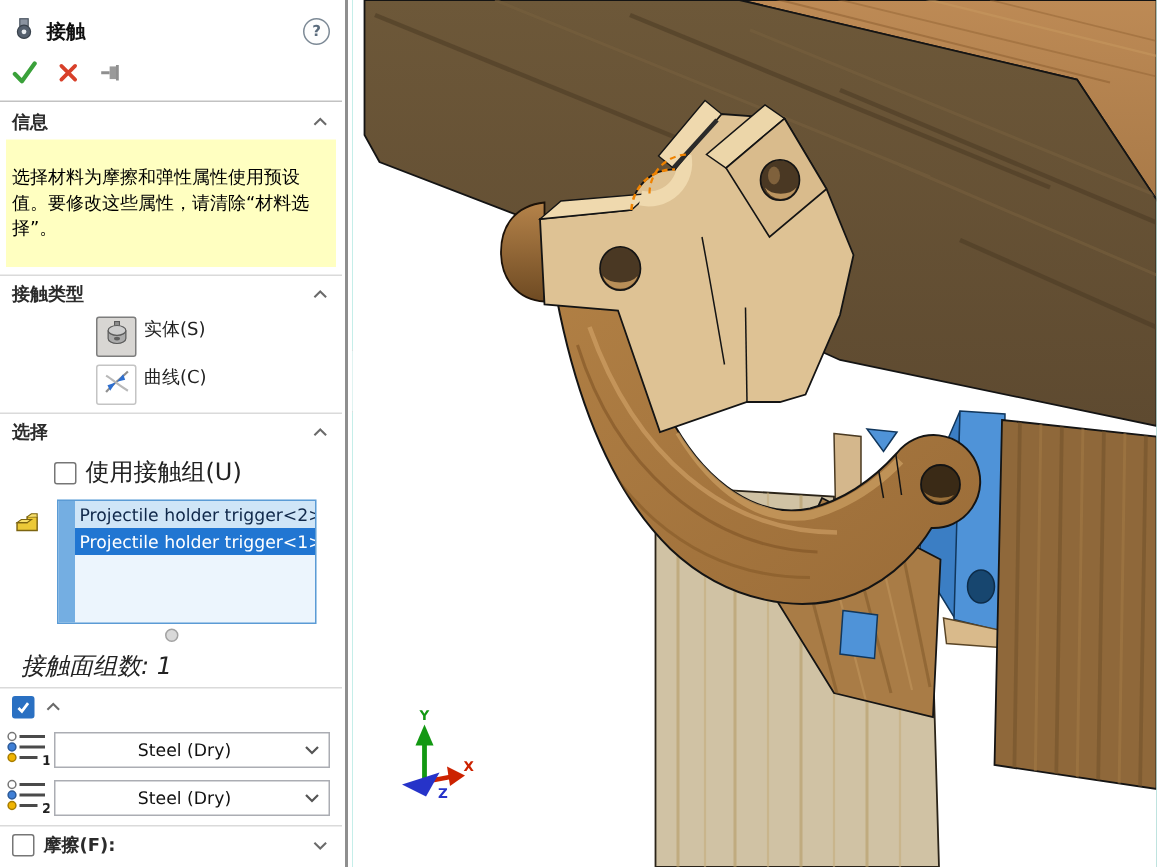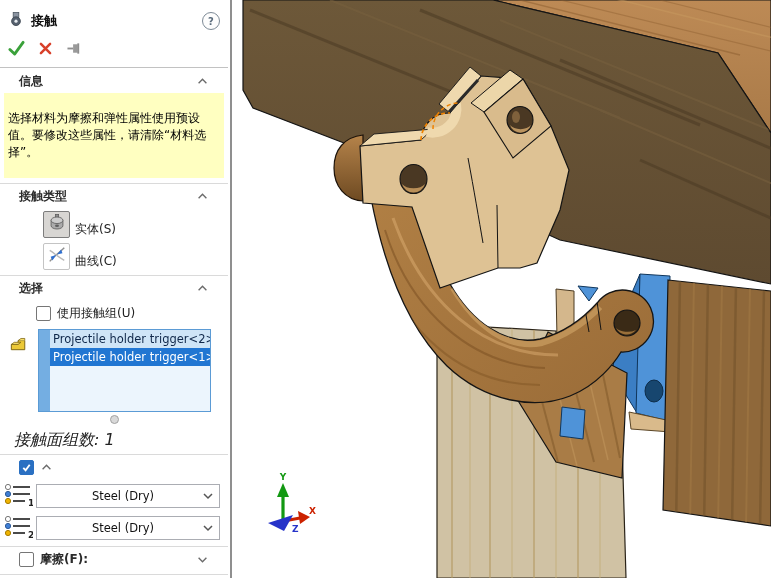--- a/index.html
+++ b/index.html
@@ -7,30 +7,30 @@
          font-family:"DejaVu Sans",sans-serif;color:#222;}
   
   .pm{position:absolute;left:0;top:0;width:228px;height:578px;background:#fff;overflow:hidden;}
   .pm-titlebar{height:26px;padding:8px 8px 0 8px;display:flex;align-items:center;gap:7px;}
   .pm-title{font-size:13px;font-weight:bold;color:#111;flex:1;}
   .help-btn{width:16px;height:16px;border:1.5px solid #7d8a96;border-radius:50%;
             display:flex;align-items:center;justify-content:center;
             font-size:10px;font-weight:bold;color:#5a6b7c;background:#fdfdfd;}
   .pm-actions{height:20px;padding:6px 0 4px 8px;display:flex;align-items:center;gap:13px;}
   .groove{border-top:1px solid #c2c2c2;border-bottom:1px solid #fff;margin-top:3px;}
-  .sec-h{height:24px;display:flex;align-items:center;padding:0 19px;gap:6px;}
+  .sec-h{height:24px;display:flex;align-items:center;padding:0 8px;gap:6px;}
   .sec-h .lbl{font-size:12px;font-weight:bold;color:#2b2b2b;flex:1;}
   .sep{border-top:1px solid #dadada;margin:3px 0 0 0;}
   .info-box{margin:0 4px 5px 4px;background:#ffffc1;padding:17px 4px;
             font-size:12px;line-height:1.42;color:#000;}
-  .ct-row{display:flex;align-items:flex-end;margin:3px 0 5px 43px;gap:5px;font-size:12px;color:#222;}
+  .ct-row{display:flex;align-items:flex-start;margin:3px 0 5px 64px;gap:5px;font-size:12px;color:#222;}
   .tool-btn{width:25px;height:25px;display:flex;align-items:center;justify-content:center;
             background:#fff;border:1px solid #c4c4c4;border-radius:2px;}
   .tool-btn.selected{background:#d8d6d3;border:1px solid #7d7d7d;}
-  .cb-row{display:flex;align-items:center;margin:5px 0 7px 36px;gap:6px;font-size:12px;}
+  .cb-row{display:flex;align-items:center;margin:5px 0 7px 36px;gap:6px;font-size:16px;}
   .cbx{width:13px;height:13px;background:#fff;border:1px solid #767676;border-radius:2px;flex:none;}
   .cbx.checked{background:#2a70c2;border-color:#2a70c2;display:flex;align-items:center;justify-content:center;}
   .sel-wrap{display:flex;margin:2px 0 0 8px;gap:6px;}
   .grp-icon{width:24px;padding-top:2px;flex:none;}
   .listbox{width:171px;height:81px;border:1px solid #5b9bd5;display:flex;background:#ecf5fd;}
   .listbox .bar{width:11px;background:#74aee2;flex:none;}
   .listbox .items{flex:1;overflow:hidden;}
   .litem{height:18px;line-height:18px;font-size:11.5px;padding-left:3px;white-space:nowrap;color:#10284a;}
   .litem.alt{background:#cfe5f7;}
   .litem.selected{background:#2176d2;color:#fff;}

